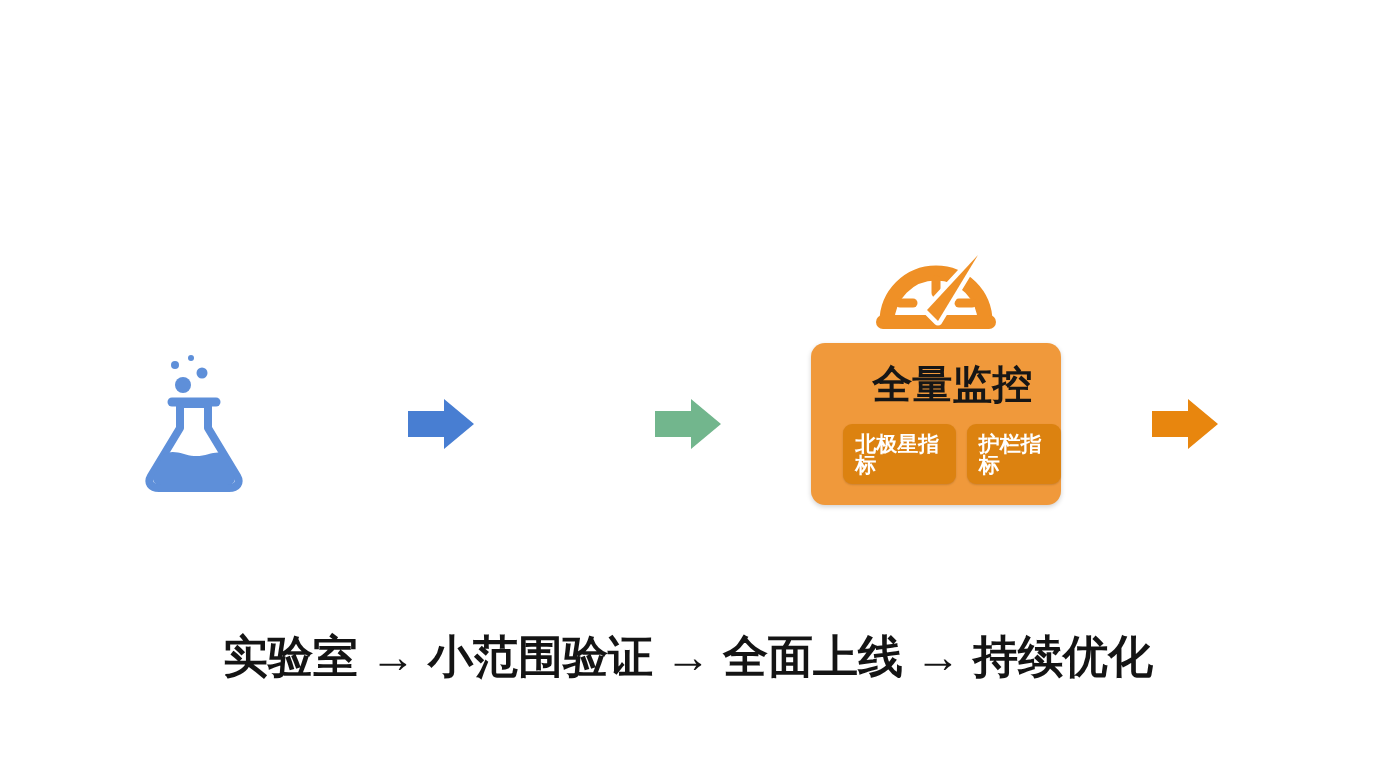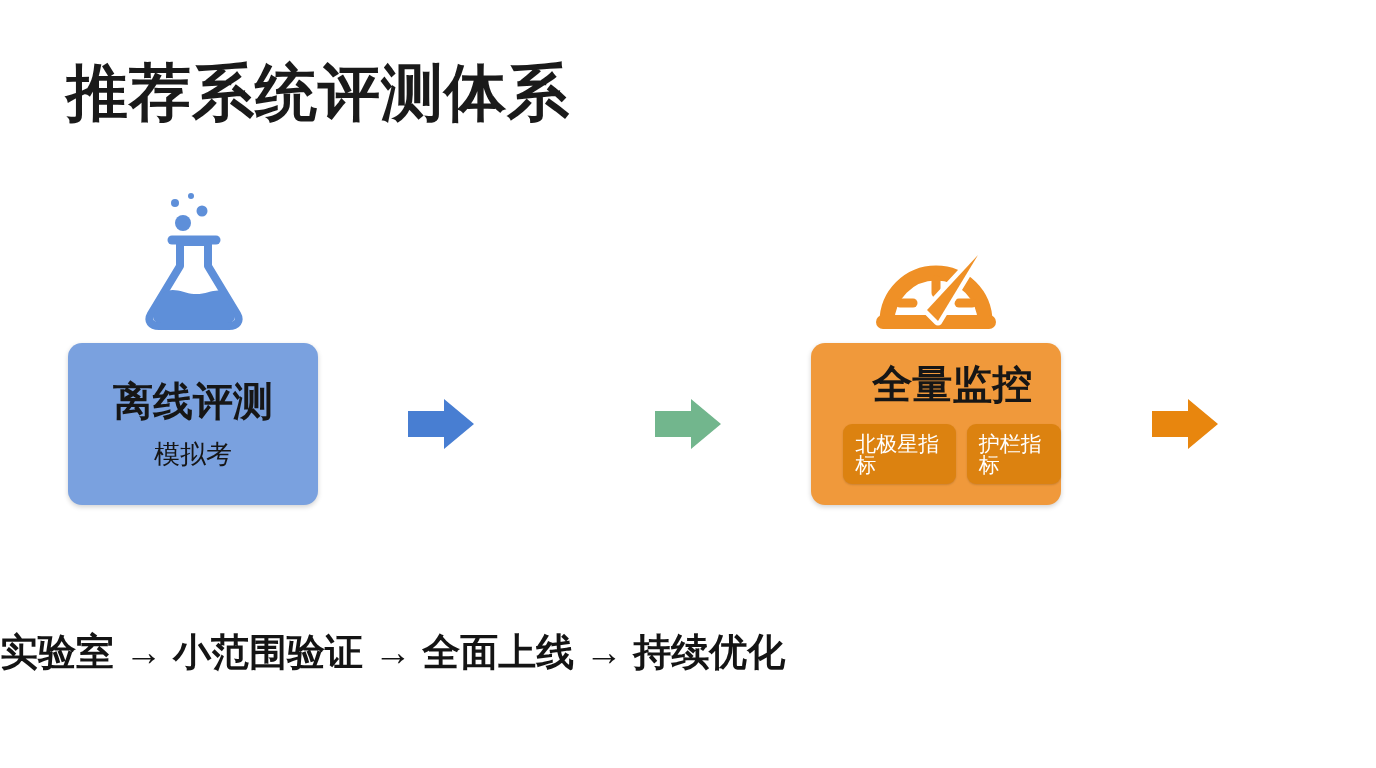--- a/index.html
+++ b/index.html
@@ -42,21 +42,21 @@
 
   .card-title { font-size: 40px; font-weight: 800; color: var(--dark-text, #161616); line-height: 1; }
   .card-sub   { font-size: 26px; font-weight: 500; color: var(--dark-text, #161616); margin-top: 20px; line-height: 1; }
   .card-purple .card-title, .card-purple .card-sub { color: var(--light-text, #ffffff); }
   .card-purple .card-sub { font-weight: 600; }
 
   .badge-row { display: flex; gap: 11px; margin-top: 20px; }
   .badge {
     background: var(--orange-badge, #dc8210);
     color: var(--light-text, #ffffff);
-    font-size: 21px; font-weight: 400;
+    font-size: 21px; font-weight: 700;
     padding: 9px 12px; border-radius: 9px; line-height: 1;
     box-shadow: 0 1px 2px rgba(0,0,0,0.15);
   }
 
   .connector {
     flex: 1; align-self: flex-end;
     display: flex; justify-content: center;
     padding-bottom: 54px;
   }
   .arrow-blue   polygon { fill: var(--blue-arrow,   #487ed2); }
@@ -70,50 +70,45 @@
   .split-stroke  { stroke: var(--green-icon, #72b68d); fill: none; stroke-linecap: round; stroke-linejoin: round; }
   .split-fill    { fill: var(--green-icon, #72b68d); }
   .gauge-stroke  { stroke: var(--orange-icon, #ef9026); fill: none; }
   .gauge-fill    { fill: var(--orange-icon, #ef9026); }
   .needle-casing { fill: none; stroke: #ffffff; stroke-width: 9; stroke-linejoin: round; }
   .wand-stroke   { stroke: var(--purple-icon, #8e3ba0); fill: none; stroke-linecap: round; }
   .wand-fill     { fill: var(--purple-icon, #8e3ba0); }
 
   .footer {
     position: absolute; left: 0; top: 630px; width: 1376px;
-    text-align: left;
-    font-size: 38px; font-weight: 800;
+    text-align: center;
+    font-size: 45px; font-weight: 800;
     color: var(--footer-text, #141414);
     line-height: 1.2;
   }
 </style>
 </head>
 <body>
 
 <div class="slide">
 
-  <h1 class="page-title">推荐系统评测体系</h1>
 
   <div class="flow">
 
     <div class="stage">
       <div class="icon-slot">
         <svg width="112" height="140" viewBox="0 0 112 140">
           <circle class="flask-fill" cx="46" cy="33" r="8"></circle>
           <circle class="flask-fill" cx="38" cy="13" r="4"></circle>
           <circle class="flask-fill" cx="54" cy="6" r="3"></circle>
           <circle class="flask-fill" cx="65" cy="21" r="5.5"></circle>
           <path class="flask-body" stroke-width="8" d="M43,52 V76 L14,124 C10,131 14,136 22,136 H92 C100,136 104,131 100,124 L71,76 V52 Z"></path>
           <path class="flask-fill" d="M26,103 C36,96 46,103 57,104 C68,105 77,99 84,101 L97,124 C99,130 96,133 90,133 H24 C18,133 15,130 17,124 Z"></path>
           <path class="flask-stroke" stroke-width="9" d="M35,50 H79"></path>
         </svg>
-      </div>
-      <div class="card card-blue">
-        <div class="card-title">离线评测</div>
-        <div class="card-sub">模拟考</div>
       </div>
     </div>
 
     <div class="connector">
       <svg class="arrow-blue" width="66" height="54" viewBox="0 0 66 54">
         <polygon points="0,14 36,14 36,2 66,27 36,52 36,40 0,40"></polygon>
       </svg>
     </div>
 
 

